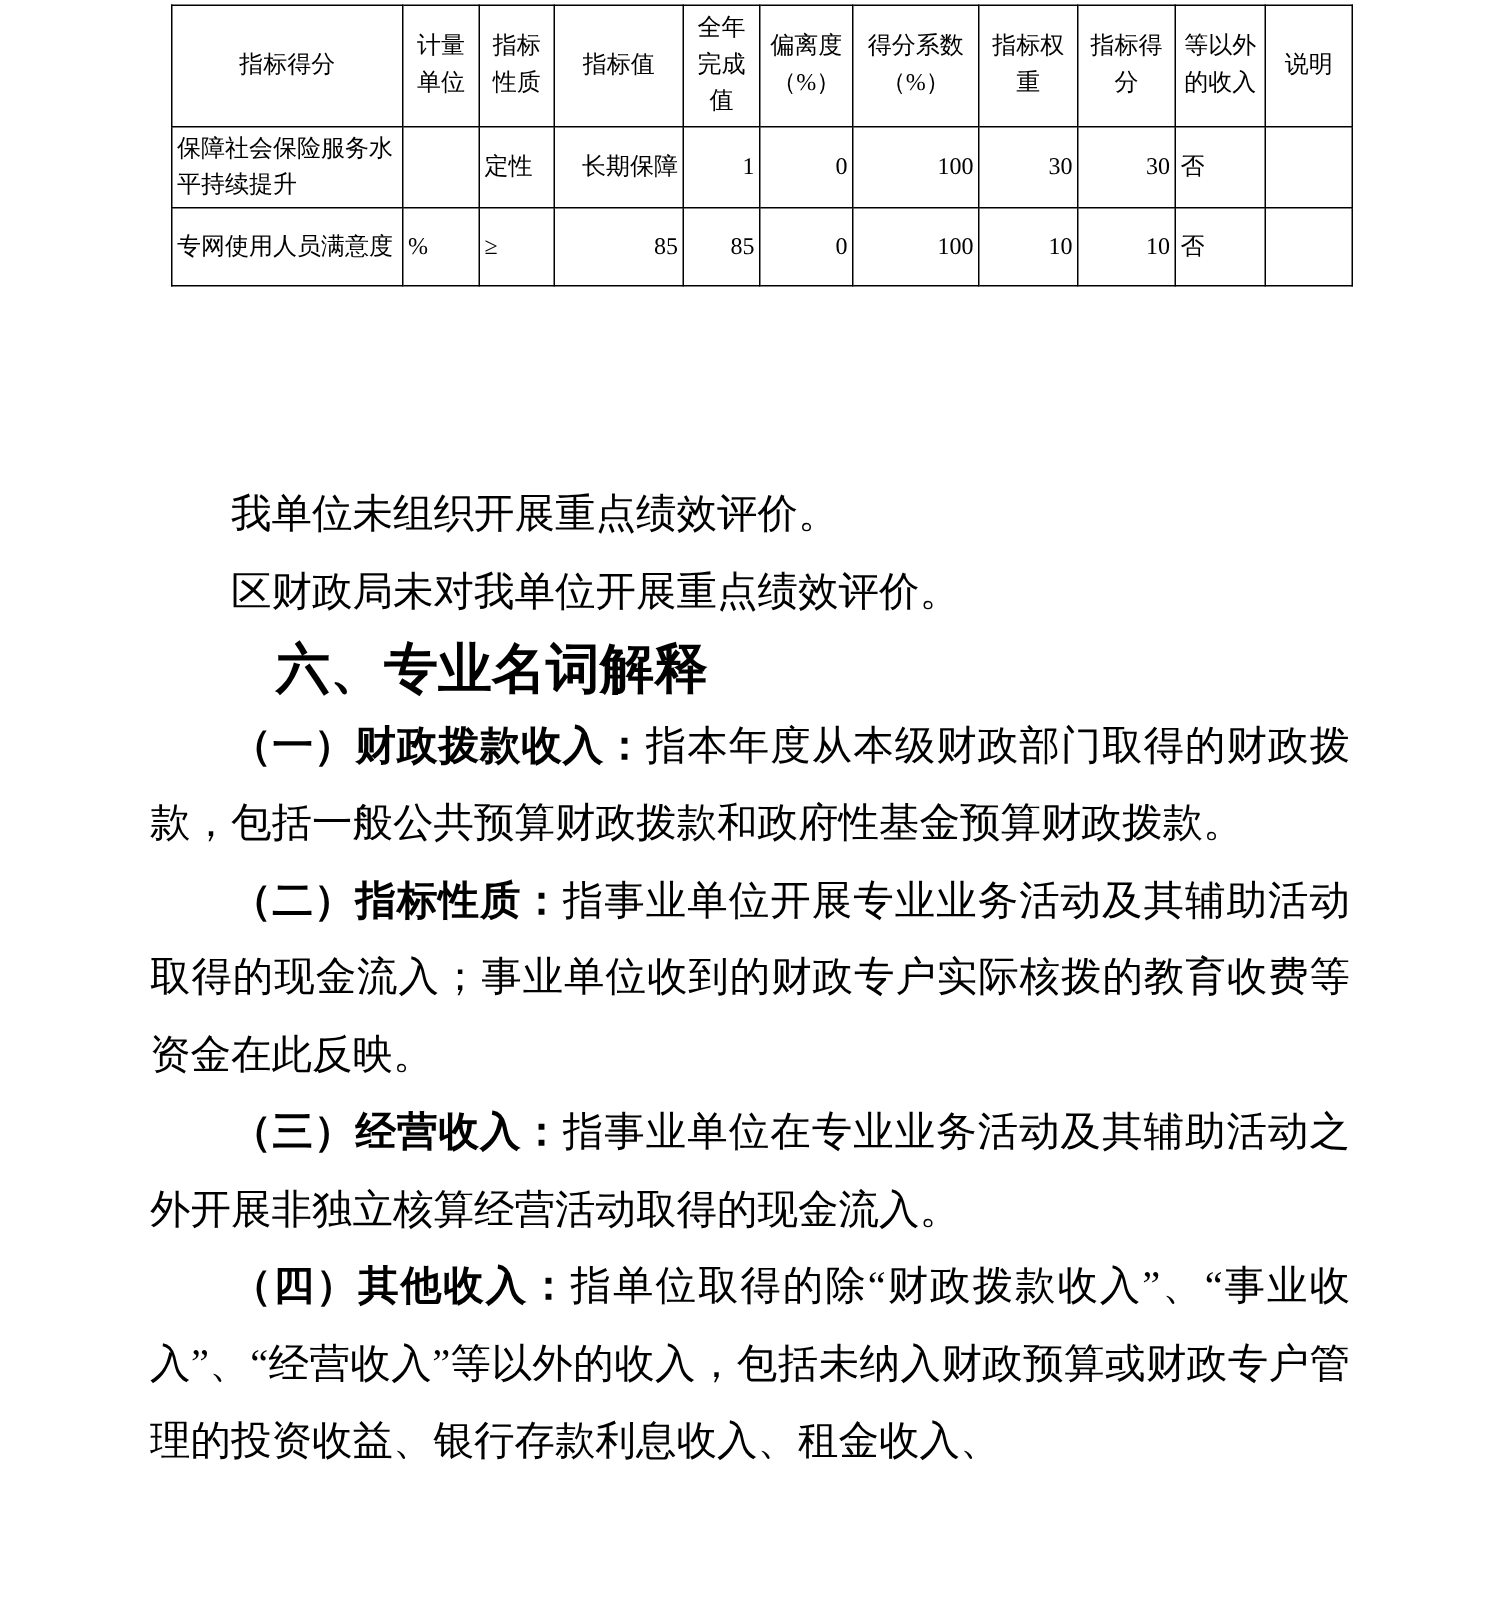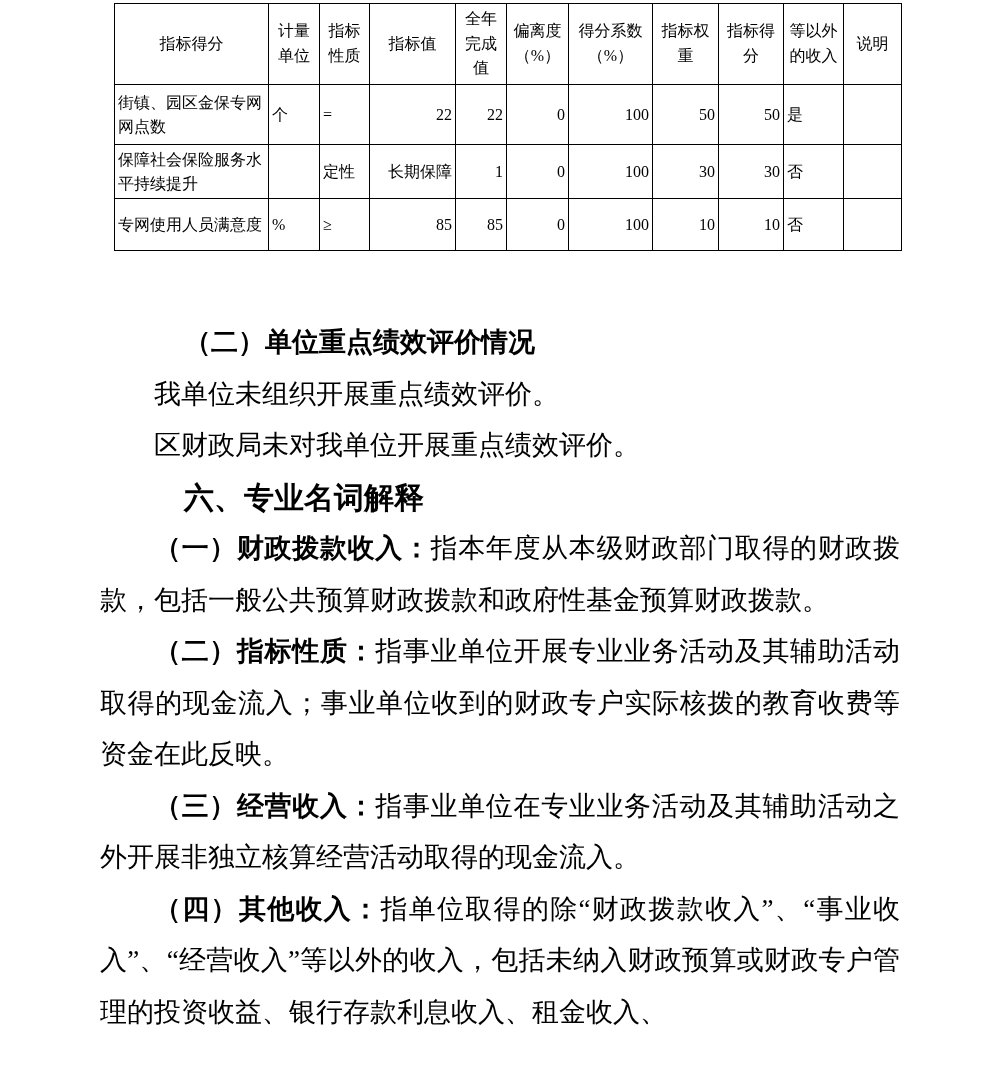--- a/index.html
+++ b/index.html
@@ -61,21 +61,21 @@
   }
   .doc-body p { margin: 0; text-indent: 54px; }
   p.kai-heading {
     font-weight: bold;
     text-indent: 84px;
     text-align: left;
   }
   p.hei-heading {
     font-family: "Liberation Sans", "DejaVu Sans", sans-serif;
     font-weight: bold;
-    font-size: 30px;
+    font-size: 36px;
     text-indent: 84px;
     text-align: left;
   }
   .term-lead { font-weight: bold; }
 </style>
 </head>
 <body>
 
 <div class="page">
 
@@ -100,33 +100,20 @@
       <th>指标性质</th>
       <th>指标值</th>
       <th>全年完成值</th>
       <th>偏离度（%）</th>
       <th>得分系数（%）</th>
       <th>指标权重</th>
       <th>指标得分</th>
       <th>等以外的收入</th>
       <th>说明</th>
     </tr>
-    <tr class="data-row-1">
-      <td class="cell-left">街镇、园区金保专网网点数</td>
-      <td class="cell-left">个</td>
-      <td class="cell-left">=</td>
-      <td class="cell-right">22</td>
-      <td class="cell-right">22</td>
-      <td class="cell-right">0</td>
-      <td class="cell-right">100</td>
-      <td class="cell-right">50</td>
-      <td class="cell-right">50</td>
-      <td class="cell-left">是</td>
-      <td class="cell-left"></td>
-    </tr>
     <tr class="data-row-2">
       <td class="cell-left">保障社会保险服务水平持续提升</td>
       <td class="cell-left"></td>
       <td class="cell-left">定性</td>
       <td class="cell-right">长期保障</td>
       <td class="cell-right">1</td>
       <td class="cell-right">0</td>
       <td class="cell-right">100</td>
       <td class="cell-right">30</td>
       <td class="cell-right">30</td>
@@ -143,21 +130,20 @@
       <td class="cell-right">100</td>
       <td class="cell-right">10</td>
       <td class="cell-right">10</td>
       <td class="cell-left">否</td>
       <td class="cell-left"></td>
     </tr>
   </tbody>
     </table>
 
   <div class="doc-body">
-    <p class="kai-heading">（二）单位重点绩效评价情况</p>
     <p>我单位未组织开展重点绩效评价。</p>
     <p>区财政局未对我单位开展重点绩效评价。</p>
     <p class="hei-heading">六、专业名词解释</p>
     <p><span class="term-lead">（一）财政拨款收入：</span><span>指本年度从本级财政部门取得的财政拨款，包括一般公共预算财政拨款和政府性基金预算财政拨款。</span></p>
     <p><span class="term-lead">（二）指标性质：</span><span>指事业单位开展专业业务活动及其辅助活动取得的现金流入；事业单位收到的财政专户实际核拨的教育收费等资金在此反映。</span></p>
     <p><span class="term-lead">（三）经营收入：</span><span>指事业单位在专业业务活动及其辅助活动之外开展非独立核算经营活动取得的现金流入。</span></p>
     <p><span class="term-lead">（四）其他收入：</span><span>指单位取得的除“财政拨款收入”、“事业收入”、“经营收入”等以外的收入，包括未纳入财政预算或财政专户管理的投资收益、银行存款利息收入、租金收入、</span></p>
   </div>
 
 </div>

